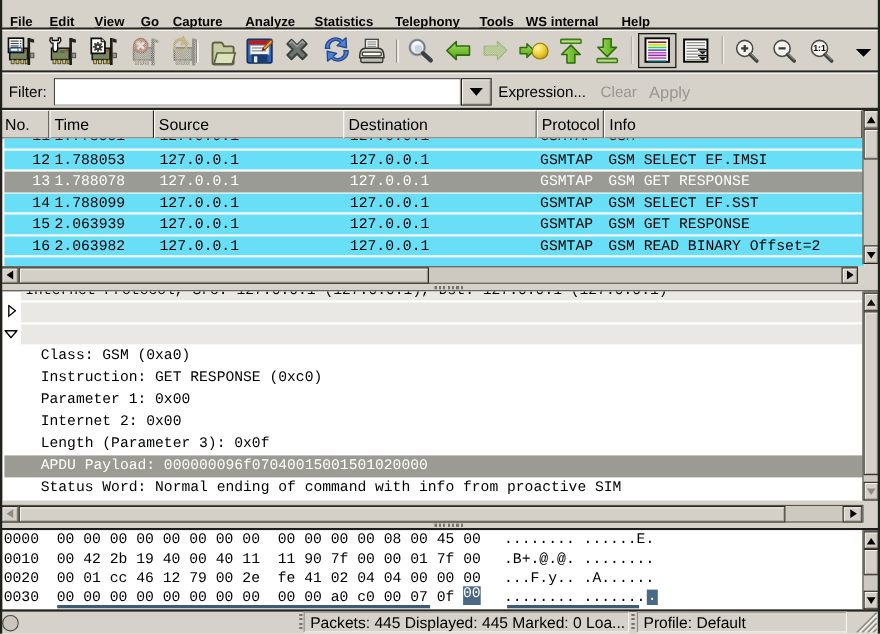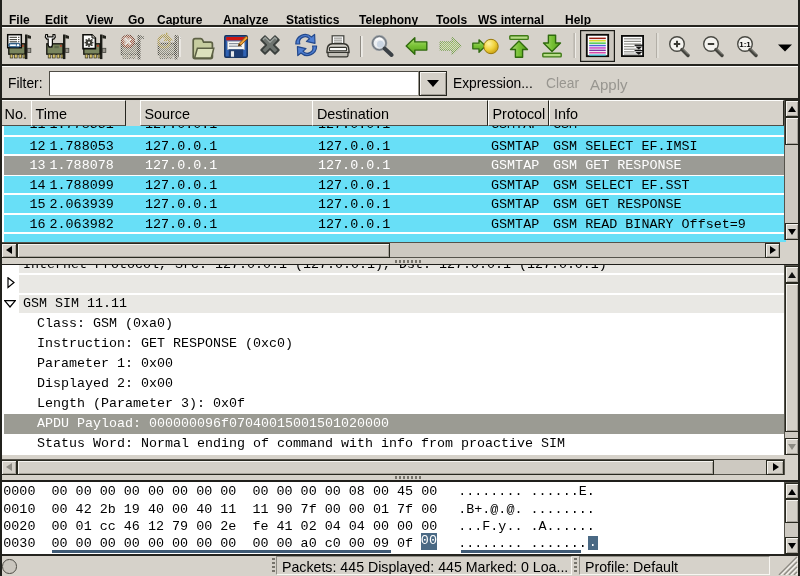--- a/index.html
+++ b/index.html
@@ -287,33 +287,33 @@
   border:1.6px solid #4e4c45;border-bottom-color:#9a978f;border-right-color:#9a978f;"></div>
 <div class="abs" style="left:419px;top:71px;width:28px;height:25px;background:#d4d0c8;
   border:1px solid #26261f;box-shadow:inset 1px 1px 0 #f6f4f0, inset -1px -1px 0 #a09c94;"></div>
 <div class="abs" style="left:427px;top:80px;width:0;height:0;border-left:6px solid transparent;border-right:6px solid transparent;border-top:7px solid #000;"></div>
 <span class="abs" style="left:453px;top:75.5px;font-size:13.8px;">Expression...</span>
 <span class="abs" style="left:546px;top:75.5px;font-size:13.8px;color:#989690;">Clear</span>
 <span class="abs" style="left:590px;top:75.5px;font-size:15px;color:#989690;">Apply</span>
 <div class="hline" style="top:98px;height:1.6px;background:#25241f;"></div>
 
 <div class="hdrcell" style="left:0;width:45px;">No.</div>
-<div class="hdrcell" style="left:31px;width:94.9px;">Time</div>
+<div class="hdrcell" style="left:45px;width:94.9px;">Time</div>
 <div class="hdrcell" style="left:139.9px;width:193px;">Source</div>
 <div class="hdrcell" style="left:312.4px;width:175.6px;">Destination</div>
 <div class="hdrcell" style="left:488px;width:61.4px;">Protocol</div>
 <div class="hdrcell" style="left:549.4px;width:234.6px;">Info</div>
 
 <div class="abs" style="left:0;top:125.5px;width:786px;height:116px;background:#fff;border-left:2px solid #ec4899;overflow:hidden;">
   <div class="prow" style="top:-8.5px;line-height:16.2px;"><span class="c0">11</span><span class="c1">1.778551</span><span class="c2">127.0.0.1</span><span class="c3">127.0.0.1</span><span class="c4">GSMTAP</span><span class="c5">GSM</span></div>
   <div class="prow" style="top:11px;"><span class="c0">12</span><span class="c1">1.788053</span><span class="c2">127.0.0.1</span><span class="c3">127.0.0.1</span><span class="c4">GSMTAP</span><span class="c5">GSM SELECT EF.IMSI</span></div>
   <div class="prow" style="top:30.2px;height:19.5px;background:#9b9b95;color:#fff;"><span class="c0">13</span><span class="c1">1.788078</span><span class="c2">127.0.0.1</span><span class="c3">127.0.0.1</span><span class="c4">GSMTAP</span><span class="c5">GSM GET RESPONSE</span></div>
   <div class="prow" style="top:50px;"><span class="c0">14</span><span class="c1">1.788099</span><span class="c2">127.0.0.1</span><span class="c3">127.0.0.1</span><span class="c4">GSMTAP</span><span class="c5">GSM SELECT EF.SST</span></div>
   <div class="prow" style="top:69.5px;"><span class="c0">15</span><span class="c1">2.063939</span><span class="c2">127.0.0.1</span><span class="c3">127.0.0.1</span><span class="c4">GSMTAP</span><span class="c5">GSM GET RESPONSE</span></div>
-  <div class="prow" style="top:89px;"><span class="c0">16</span><span class="c1">2.063982</span><span class="c2">127.0.0.1</span><span class="c3">127.0.0.1</span><span class="c4">GSMTAP</span><span class="c5">GSM READ BINARY Offset=9</span></div>
+  <div class="prow" style="top:89px;"><span class="c0">16</span><span class="c1">2.063982</span><span class="c2">127.0.0.1</span><span class="c3">127.0.0.1</span><span class="c4">GSMTAP</span><span class="c5">GSM READ BINARY Offset=2</span></div>
   <div class="prow" style="top:108.5px;"></div>
 </div>
 
 <div class="strough" style="left:784px;top:100px;width:15px;height:140px;"></div>
 <div class="sbtn" style="left:784.5px;top:100px;width:14.5px;height:17px;"></div>
 <div class="abs" style="left:788px;top:106px;width:0;height:0;border-left:4px solid transparent;border-right:4px solid transparent;border-bottom:6px solid #000;"></div>
 <div class="sbtn" style="left:784.5px;top:117px;width:14.5px;height:28px;"></div>
 <div class="sbtn" style="left:784.5px;top:223px;width:14.5px;height:17px;"></div>
 <div class="abs" style="left:788px;top:229px;width:0;height:0;border-left:4px solid transparent;border-right:4px solid transparent;border-top:6px solid #000;"></div>
 
@@ -325,25 +325,24 @@
 <div class="sbtn" style="left:17px;top:242.5px;width:373px;height:15px;"></div>
 
 <div class="abs" style="left:395px;top:260px;width:26px;height:3px;background:repeating-linear-gradient(90deg,#76736b 0,#76736b 2px,transparent 2px,transparent 4px);"></div>
 <div class="hline" style="top:263.5px;height:1.8px;background:#1f1e1a;"></div>
 
 <div class="abs mono" style="left:0;top:265.3px;width:786px;height:190px;background:#fff;border-left:2px solid #1c1c18;overflow:hidden;">
   <div class="abs" style="left:16.6px;top:0;width:766px;height:7.5px;background:#e9e8e4;"></div>
   <div class="abs" style="left:16.6px;top:10px;width:766px;height:17.4px;background:#e9e8e4;"></div>
   <div class="abs" style="left:16.6px;top:30.1px;width:766px;height:17.4px;background:#e9e8e4;"></div>
   <div class="dline mono" style="left:21px;top:-10.7px;">Internet Protocol, Src: 127.0.0.1 (127.0.0.1), Dst: 127.0.0.1 (127.0.0.1)</div>
-  <div class="dline mono" style="left:21px;top:29px;">GSM SIM 11.11</div>
   <div class="dline mono" style="top:49px;">Class: GSM (0xa0)</div>
   <div class="dline mono" style="top:69px;">Instruction: GET RESPONSE (0xc0)</div>
   <div class="dline mono" style="top:89px;">Parameter 1: 0x00</div>
-  <div class="dline mono" style="top:109px;">Displayed 2: 0x00</div>
+  <div class="dline mono" style="top:109px;">Internet 2: 0x00</div>
   <div class="dline mono" style="top:129px;">Length (Parameter 3): 0x0f</div>
   <div class="abs" style="left:2px;top:149px;width:782px;height:19.3px;background:#9b9b93;"></div>
   <div class="dline mono" style="top:149px;color:#fff;">APDU Payload: 000000096f07040015001501020000</div>
   <div class="dline mono" style="top:169px;">Status Word: Normal ending of command with info from proactive SIM</div>
 
   <svg class="abs" style="left:4.5px;top:12px;" width="8" height="12" viewBox="0 0 8 12">
         <path d="M1 0.8 L7 5.5 L1 10.4 Z" fill="#fff" stroke="#000" stroke-width="1.2"></path>
       </svg>
   <svg class="abs" style="left:2px;top:34.5px;" width="12" height="8" viewBox="0 0 12 8">
         <path d="M0.7 0.7 L11.3 0.7 L6 7 Z" fill="#fff" stroke="#000" stroke-width="1.2"></path>
@@ -367,21 +366,21 @@
 <div class="abs" style="left:395px;top:476px;width:26px;height:3px;background:repeating-linear-gradient(90deg,#76736b 0,#76736b 2px,transparent 2px,transparent 4px);"></div>
 <div class="hline" style="top:480px;height:1.8px;background:#1f1e1a;"></div>
 
 <div class="abs" style="left:0;top:482px;width:786px;height:72px;background:#fff;border-left:2px solid #1c1c18;overflow:hidden;">
   <div class="hexline mono" style="top:1.4px;">0000  00 00 00 00 00 00 00 00  00 00 00 00 08 00 45 00</div>
   <div class="ascline mono" style="top:1.4px;">........ ......E.</div>
   <div class="hexline mono" style="top:18.6px;">0010  00 42 2b 19 40 00 40 11  11 90 7f 00 00 01 7f 00</div>
   <div class="ascline mono" style="top:18.6px;">.B+.@.@. ........</div>
   <div class="hexline mono" style="top:35.8px;">0020  00 01 cc 46 12 79 00 2e  fe 41 02 04 04 00 00 00</div>
   <div class="ascline mono" style="top:35.8px;">...F.y.. .A......</div>
-  <div class="hexline mono" style="top:53px;">0030  00 00 00 00 00 00 00 00  00 00 a0 c0 00 09 0f</div>
+  <div class="hexline mono" style="top:53px;">0030  00 00 00 00 00 00 00 00  00 00 a0 c0 00 07 0f</div>
   <div class="ascline mono" style="top:53px;">........ .......</div>
   <div class="abs mono" style="left:418.7px;top:51.2px;width:16.4px;height:16.8px;background:#4a6984;color:#fff;font-size:13.4px;line-height:16.8px;text-align:center;">00</div>
   <div class="abs mono" style="left:585.6px;top:53.8px;width:10.5px;height:14.2px;background:#4a6984;color:#fff;font-size:13.4px;line-height:14.2px;text-align:center;">.</div>
   <div class="abs" style="left:50px;top:68.3px;width:339px;height:2.8px;background:#3f5a75;"></div>
   <div class="abs" style="left:458.6px;top:68.3px;width:120.5px;height:2.8px;background:#3f5a75;"></div>
 </div>
 
 <div class="strough" style="left:784px;top:482px;width:15px;height:72px;"></div>
 <div class="sbtn" style="left:784.5px;top:483px;width:14.5px;height:16px;"></div>
 <div class="abs" style="left:788px;top:489px;width:0;height:0;border-left:4px solid transparent;border-right:4px solid transparent;border-bottom:6px solid #000;"></div>

